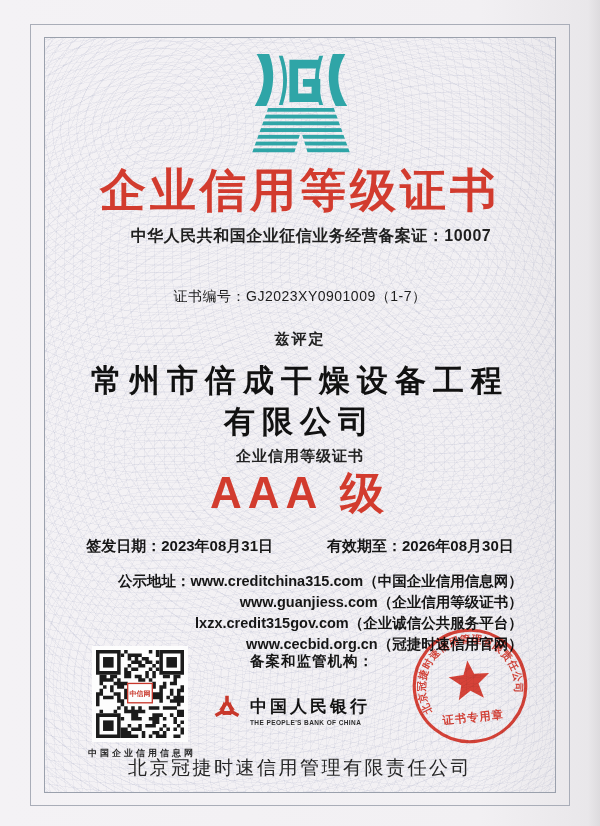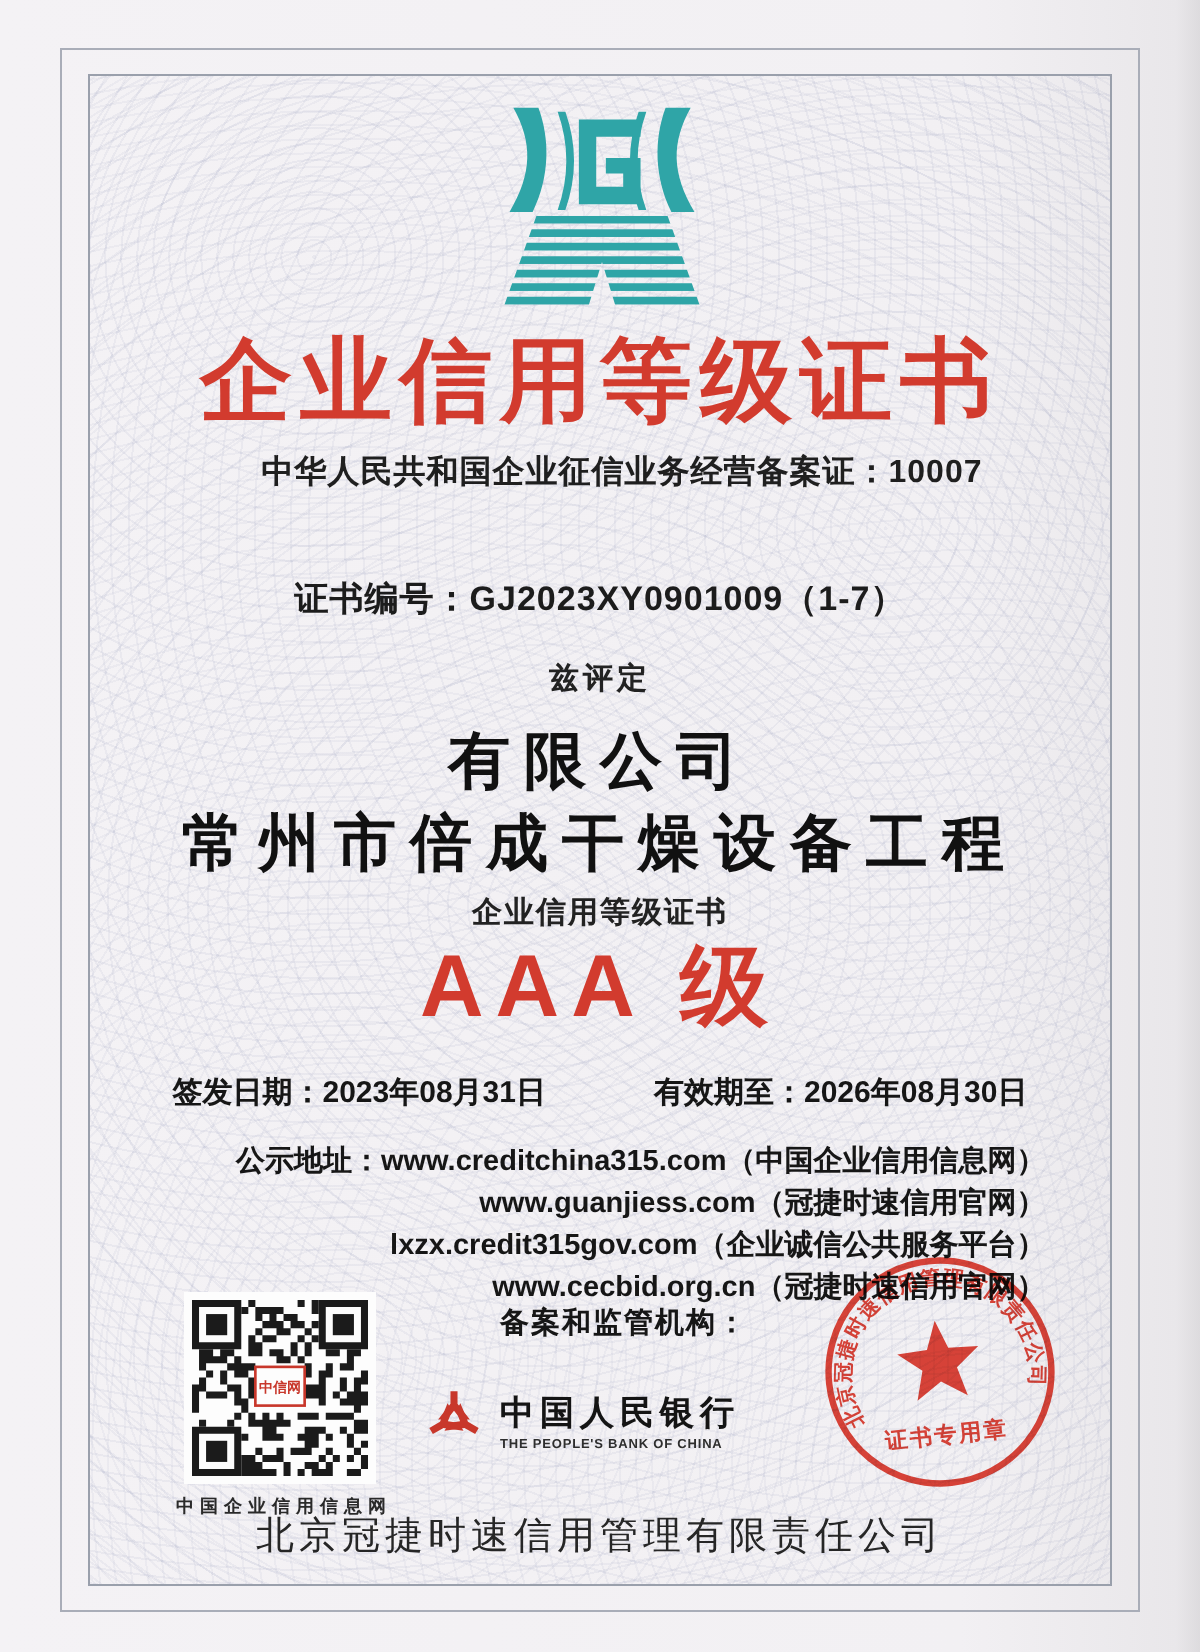--- a/index.html
+++ b/index.html
@@ -22,21 +22,21 @@
       repeating-radial-gradient(circle at 78% 30%, rgba(148,154,186,.10) 0 1px, transparent 1px 9px),
       repeating-radial-gradient(circle at 45% 55%, rgba(148,154,186,.10) 0 1px, transparent 1px 10px),
       repeating-radial-gradient(circle at 25% 85%, rgba(148,154,186,.09) 0 1px, transparent 1px 7px),
       repeating-radial-gradient(circle at 85% 92%, rgba(148,154,186,.09) 0 1px, transparent 1px 8px);
   }
   .abs { position:absolute; left:0; width:600px; text-align:center; }
   .logo-wrap { position:absolute; left:242px; top:52px; width:118px; height:106px; }
   .title { top:160px; font-size:46px; font-weight:bold; color:#d23b2e;
     letter-spacing:4px; font-family:Liberation Serif, serif; }
   .subtitle { top:226px; font-size:16px; font-weight:bold; color:#1f1f1f; letter-spacing:.5px;padding-left:22px; }
-  .certno { top:288px; font-size:17px; font-weight:bold; color:#1c1c1c; letter-spacing:.5px; }
+  .certno { top:288px; font-size:14px; font-weight:normal; color:#1c1c1c; letter-spacing:.5px; }
   .hereby { top:330px; font-size:15px; font-weight:bold; color:#222; letter-spacing:2px; }
   .company { top:360px; font-size:31px; font-weight:bold; color:#111;
     font-family:"Liberation Serif", serif; letter-spacing:7px; line-height:41px; }
   .grade-caption { top:447px; font-size:15px; font-weight:bold; color:#222; letter-spacing:1px; }
   .grade { top:464px; font-size:44px; font-weight:bold; color:#d23b2e; letter-spacing:6px; }
   .dates { top:537px; display:flex; justify-content:center; gap:54px;
     font-size:15px; font-weight:bold; color:#161616; }
   .publicity { position:absolute; left:118px; top:571px; display:flex;
     font-size:14.5px; font-weight:bold; color:#161616; line-height:21px; text-align:right; }
   .publicity .label { white-space:nowrap; }
@@ -90,37 +90,37 @@
   <div class="abs title">企业信用等级证书</div>
   <div class="abs subtitle">中华人民共和国企业征信业务经营备案证：10007</div>
 
   <div class="abs certno">
     <span>证书编号：</span><span>GJ2023XY0901009（1-7）</span>
   </div>
 
   <div class="abs hereby">兹评定</div>
 
   <div class="abs company">
+    <div>常州市倍成干燥设备工程</div>
     <div>有限公司</div>
-    <div>常州市倍成干燥设备工程</div>
   </div>
 
   <div class="abs grade-caption">企业信用等级证书</div>
   <div class="abs grade">AAA 级</div>
 
   <div class="abs dates">
     <span><span>签发日期：</span><span>2023年08月31日</span></span>
     <span><span>有效期至：</span><span>2026年08月30日</span></span>
   </div>
 
   <div class="publicity">
     <div class="label">公示地址：</div>
     <div>
       <div>www.creditchina315.com（中国企业信用信息网）</div>
-      <div>www.guanjiess.com（冠捷时速信用官网）</div>
+      <div>www.guanjiess.com（企业信用等级证书）</div>
       <div>lxzx.credit315gov.com（企业诚信公共服务平台）</div>
       <div>www.cecbid.org.cn（冠捷时速信用官网）</div>
     </div>
   </div>
 
   <div class="qr-block">
     <div class="qr-box">
       <svg viewBox="0 0 100 100" width="88" height="88">
         <path id="qr-mods" fill="#1b1b1b" d="M32 0h4v4h-4zM60 0h4v4h-4zM68 0h4v4h-4zM28 4h4v4h-4zM36 4h4v4h-4zM40 4h4v4h-4zM44 4h4v4h-4zM48 4h4v4h-4zM68 4h4v4h-4zM36 8h4v4h-4zM44 8h4v4h-4zM52 8h4v4h-4zM56 8h4v4h-4zM40 12h4v4h-4zM44 12h4v4h-4zM48 12h4v4h-4zM56 12h4v4h-4zM60 12h4v4h-4zM68 12h4v4h-4zM36 16h4v4h-4zM48 16h4v4h-4zM52 16h4v4h-4zM64 16h4v4h-4zM32 20h4v4h-4zM40 20h4v4h-4zM44 20h4v4h-4zM60 20h4v4h-4zM68 20h4v4h-4zM32 24h4v4h-4zM36 24h4v4h-4zM56 24h4v4h-4zM64 24h4v4h-4zM4 28h4v4h-4zM8 28h4v4h-4zM16 28h4v4h-4zM20 28h4v4h-4zM32 28h4v4h-4zM36 28h4v4h-4zM44 28h4v4h-4zM48 28h4v4h-4zM56 28h4v4h-4zM64 28h4v4h-4zM76 28h4v4h-4zM80 28h4v4h-4zM88 28h4v4h-4zM92 28h4v4h-4zM4 32h4v4h-4zM8 32h4v4h-4zM12 32h4v4h-4zM16 32h4v4h-4zM24 32h4v4h-4zM48 32h4v4h-4zM52 32h4v4h-4zM60 32h4v4h-4zM88 32h4v4h-4zM4 36h4v4h-4zM20 36h4v4h-4zM24 36h4v4h-4zM28 36h4v4h-4zM32 36h4v4h-4zM64 36h4v4h-4zM76 36h4v4h-4zM84 36h4v4h-4zM88 36h4v4h-4zM8 40h4v4h-4zM16 40h4v4h-4zM24 40h4v4h-4zM28 40h4v4h-4zM64 40h4v4h-4zM72 40h4v4h-4zM76 40h4v4h-4zM96 40h4v4h-4zM4 44h4v4h-4zM16 44h4v4h-4zM32 44h4v4h-4zM72 44h4v4h-4zM84 44h4v4h-4zM92 44h4v4h-4zM96 44h4v4h-4zM0 48h4v4h-4zM4 48h4v4h-4zM20 48h4v4h-4zM24 48h4v4h-4zM32 48h4v4h-4zM64 48h4v4h-4zM68 48h4v4h-4zM72 48h4v4h-4zM84 48h4v4h-4zM92 48h4v4h-4zM0 52h4v4h-4zM8 52h4v4h-4zM12 52h4v4h-4zM16 52h4v4h-4zM24 52h4v4h-4zM32 52h4v4h-4zM64 52h4v4h-4zM68 52h4v4h-4zM72 52h4v4h-4zM80 52h4v4h-4zM88 52h4v4h-4zM92 52h4v4h-4zM96 52h4v4h-4zM0 56h4v4h-4zM24 56h4v4h-4zM28 56h4v4h-4zM72 56h4v4h-4zM84 56h4v4h-4zM88 56h4v4h-4zM92 56h4v4h-4zM96 56h4v4h-4zM0 60h4v4h-4zM28 60h4v4h-4zM92 60h4v4h-4zM24 64h4v4h-4zM32 64h4v4h-4zM40 64h4v4h-4zM48 64h4v4h-4zM60 64h4v4h-4zM64 64h4v4h-4zM68 64h4v4h-4zM76 64h4v4h-4zM80 64h4v4h-4zM84 64h4v4h-4zM88 64h4v4h-4zM4 68h4v4h-4zM20 68h4v4h-4zM32 68h4v4h-4zM36 68h4v4h-4zM40 68h4v4h-4zM44 68h4v4h-4zM48 68h4v4h-4zM52 68h4v4h-4zM92 68h4v4h-4zM96 68h4v4h-4zM40 72h4v4h-4zM44 72h4v4h-4zM64 72h4v4h-4zM68 72h4v4h-4zM72 72h4v4h-4zM84 72h4v4h-4zM92 72h4v4h-4zM96 72h4v4h-4zM28 76h4v4h-4zM40 76h4v4h-4zM44 76h4v4h-4zM48 76h4v4h-4zM60 76h4v4h-4zM64 76h4v4h-4zM68 76h4v4h-4zM76 76h4v4h-4zM88 76h4v4h-4zM64 80h4v4h-4zM68 80h4v4h-4zM88 80h4v4h-4zM96 80h4v4h-4zM36 84h4v4h-4zM48 84h4v4h-4zM56 84h4v4h-4zM60 84h4v4h-4zM64 84h4v4h-4zM76 84h4v4h-4zM92 84h4v4h-4zM28 88h4v4h-4zM32 88h4v4h-4zM40 88h4v4h-4zM44 88h4v4h-4zM48 88h4v4h-4zM72 88h4v4h-4zM80 88h4v4h-4zM88 88h4v4h-4zM96 88h4v4h-4zM28 92h4v4h-4zM32 92h4v4h-4zM36 92h4v4h-4zM52 92h4v4h-4zM64 92h4v4h-4zM68 92h4v4h-4zM76 92h4v4h-4zM96 92h4v4h-4zM28 96h4v4h-4zM32 96h4v4h-4zM36 96h4v4h-4zM40 96h4v4h-4zM44 96h4v4h-4zM52 96h4v4h-4zM60 96h4v4h-4zM68 96h4v4h-4zM72 96h4v4h-4zM76 96h4v4h-4zM88 96h4v4h-4zM92 96h4v4h-4z"></path>
         <g fill="#1b1b1b">

